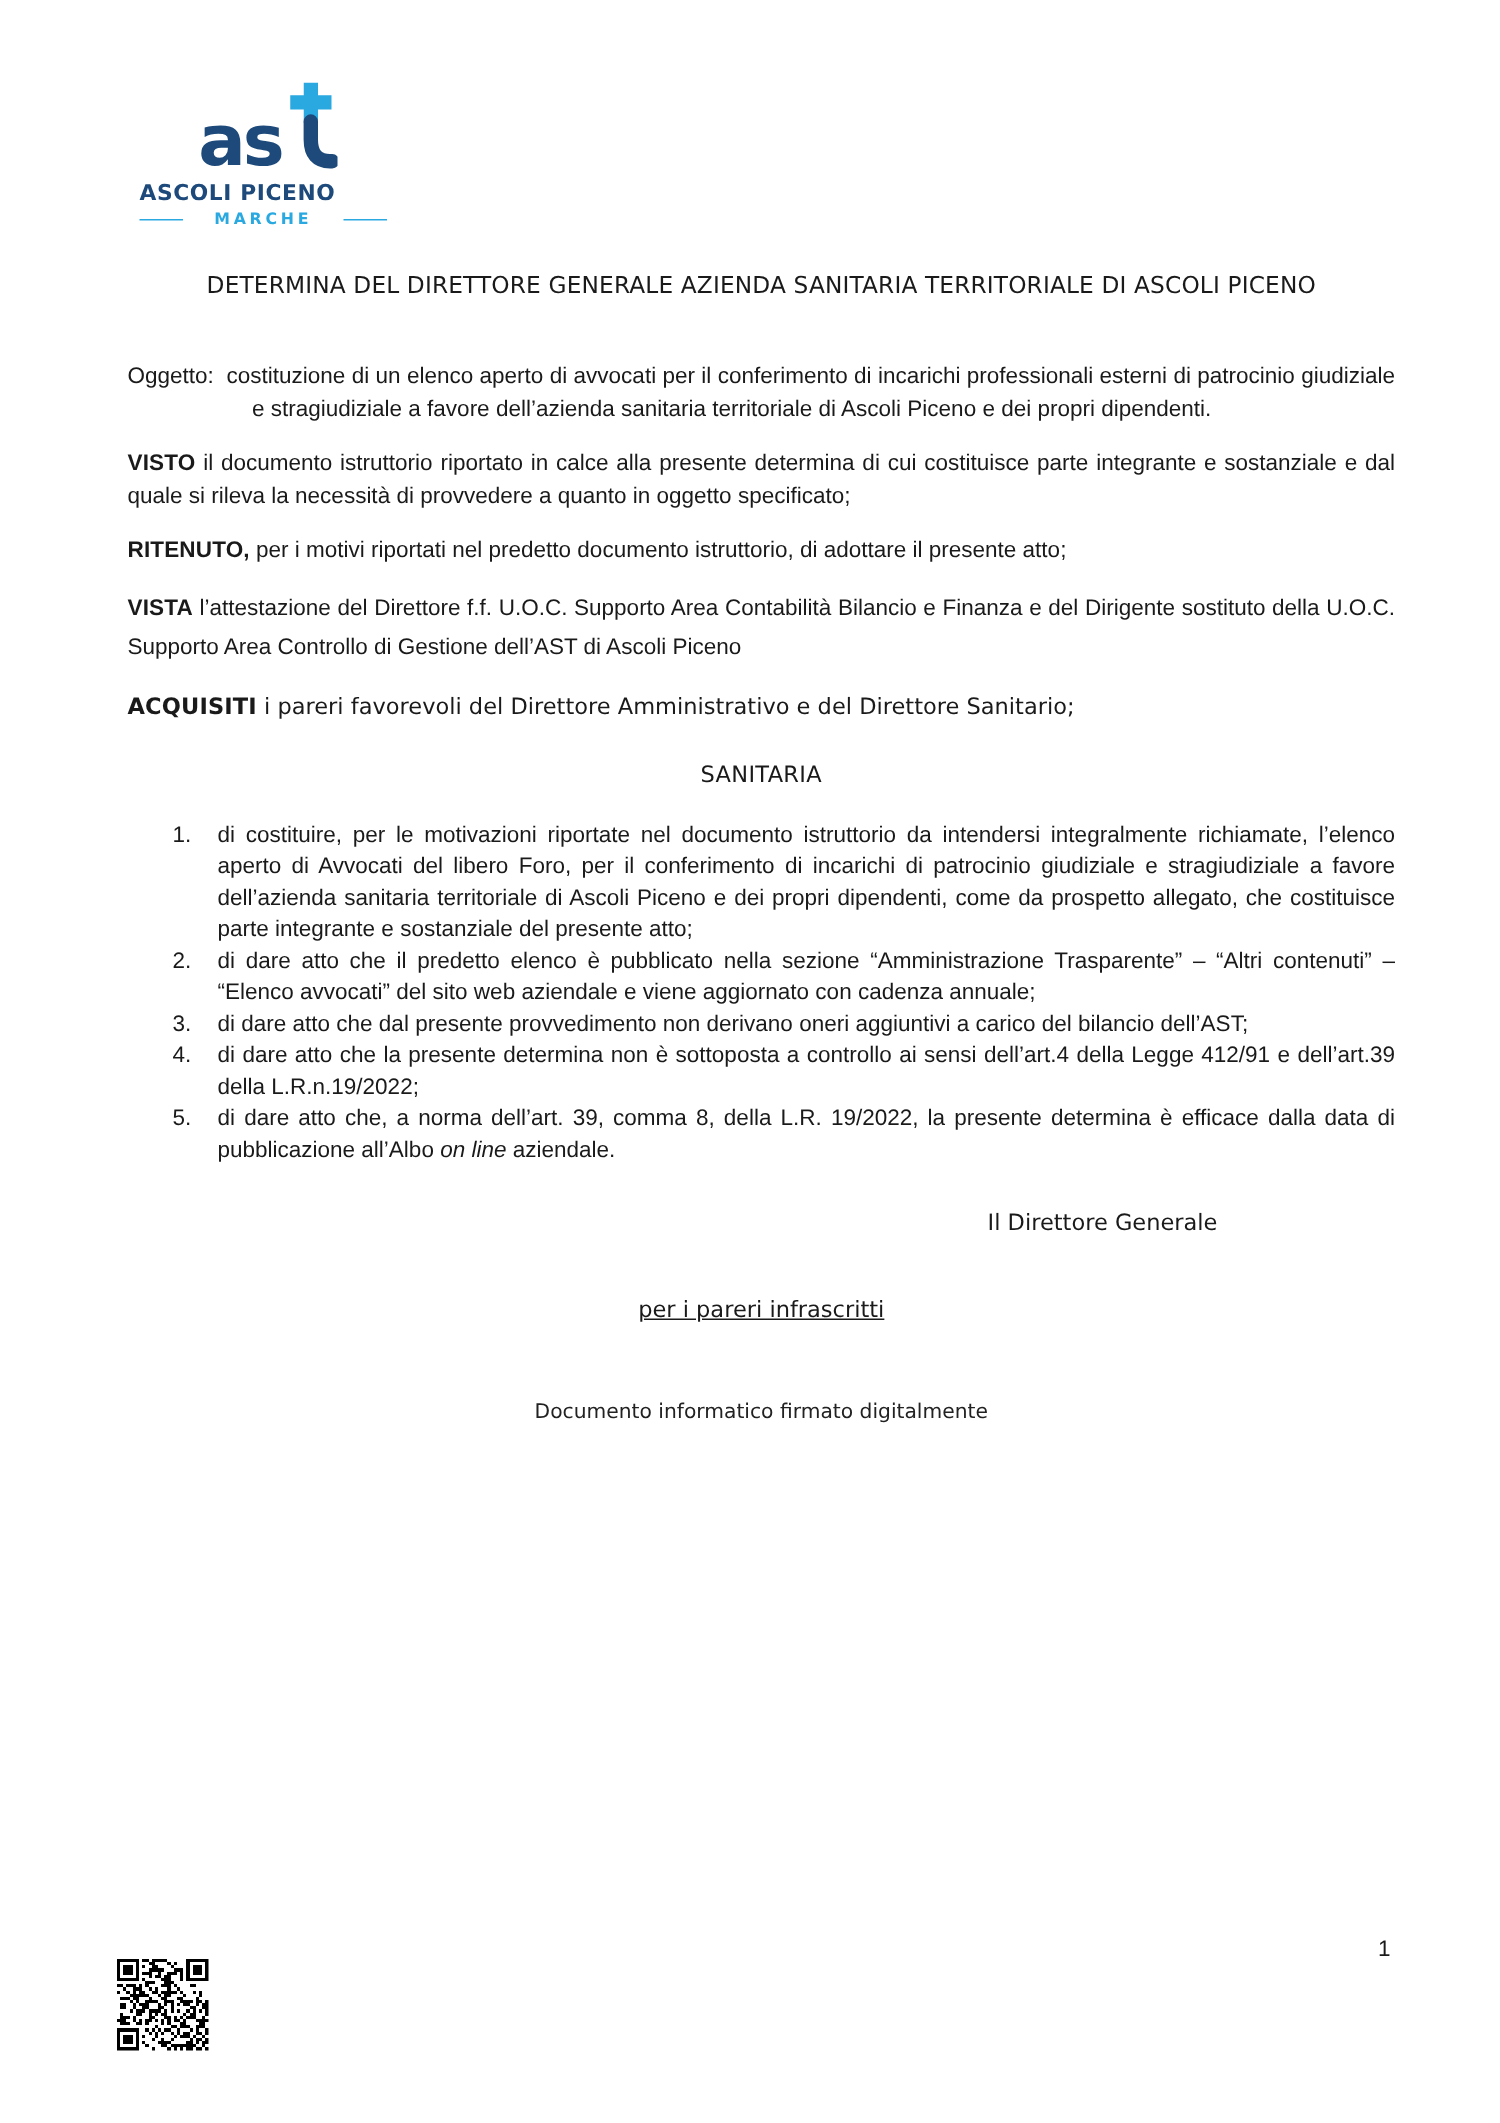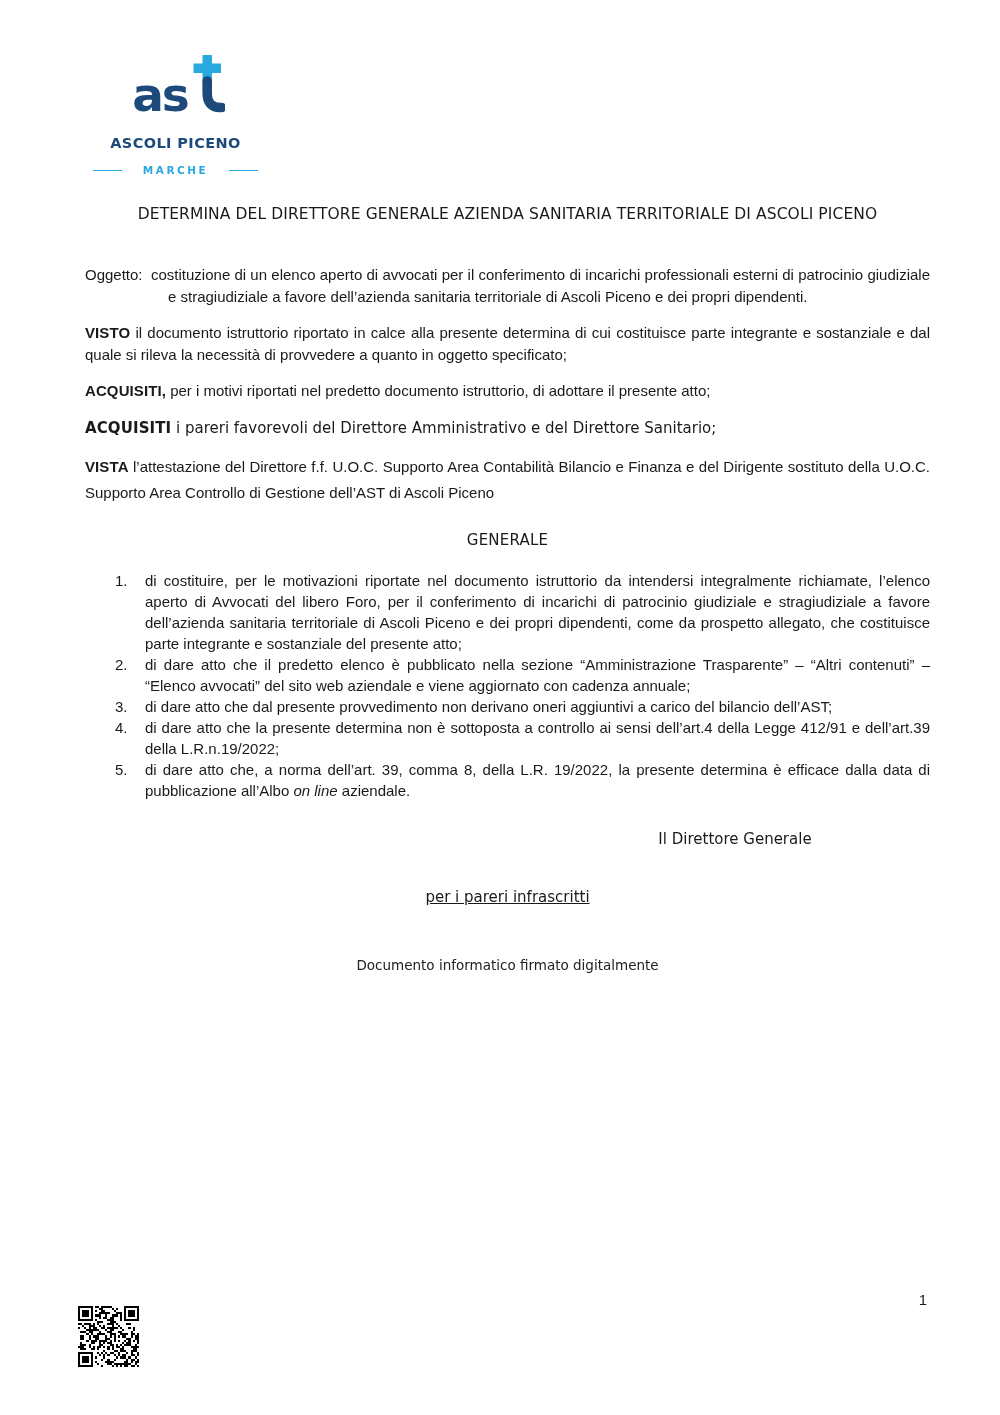--- a/index.html
+++ b/index.html
@@ -21,29 +21,29 @@
   .logo-as {
     font-family: "DejaVu Sans", sans-serif;
     font-weight: 800;
     font-size: 47px;
     line-height: 1;
     letter-spacing: -2px;
     margin-top: 16px;
   }
   .logo-t { margin-left: 1px; }
   .logo-name {
-    margin-top: 22px;
-    text-align: center;
+    margin-top: 8px;
+    text-align: left;
     font-size: 14.5px;
     font-weight: 800;
     letter-spacing: 0.4px;
     white-space: nowrap;
   }
   .logo-region {
-    margin-top: 13px;
+    margin-top: 3px;
     display: flex;
     align-items: center;
     justify-content: center;
     gap: 21px;
     font-size: 10.5px;
     font-weight: 600;
     letter-spacing: 2.5px;
   }
   .logo-region .dash { width: 40px; height: 0; border-top: 1.5px solid; }
 
@@ -159,27 +159,27 @@
         <span class="dash"></span>
       </div>
     </div>
 
     <div class="doc-title">DETERMINA DEL DIRETTORE GENERALE AZIENDA SANITARIA TERRITORIALE DI ASCOLI PICENO</div>
 
     <p class="par narrow subject"><span>Oggetto:</span>&nbsp; <span>costituzione di un elenco aperto di avvocati per il conferimento di incarichi professionali esterni di patrocinio giudiziale e stragiudiziale a favore dell’azienda sanitaria territoriale di Ascoli Piceno e dei propri dipendenti.</span></p>
 
     <p class="par narrow recital"><b>VISTO</b> <span>il documento istruttorio riportato in calce alla presente determina di cui costituisce parte integrante e sostanziale e dal quale si rileva la necessità di provvedere a quanto in oggetto specificato;</span></p>
 
-    <p class="par narrow recital"><b>ACQUISITI,</b> <span>per i motivi riportati nel predetto documento istruttorio, di adottare il presente atto;</span></p>
+    <p class="par narrow recital"><b>RITENUTO,</b> <span>per i motivi riportati nel predetto documento istruttorio, di adottare il presente atto;</span></p>
+
+    <p class="par narrow recital loose"><b>VISTA</b> <span>l’attestazione del Direttore f.f. U.O.C. Supporto Area Contabilità Bilancio e Finanza e del Dirigente sostituto della U.O.C. Supporto Area Controllo di Gestione dell’AST di Ascoli Piceno</span></p>
 
     <p class="par recital wide-font"><b>ACQUISITI</b> <span>i pareri favorevoli del Direttore Amministrativo e del Direttore Sanitario;</span></p>
 
-    <p class="par narrow recital loose"><b>VISTA</b> <span>l’attestazione del Direttore f.f. U.O.C. Supporto Area Contabilità Bilancio e Finanza e del Dirigente sostituto della U.O.C. Supporto Area Controllo di Gestione dell’AST di Ascoli Piceno</span></p>
-
-    <div class="determina-heading">GENERALE</div>
+    <div class="determina-heading">SANITARIA</div>
 
     <div class="determina-list narrow" id="determina-list">
       <div class="d-item">
         <span class="num">1.</span>
         <span class="txt"><span class="pre">di costituire, per le motivazioni riportate nel documento istruttorio da intendersi integralmente richiamate, l’elenco aperto di Avvocati del libero Foro, per il conferimento di incarichi di patrocinio giudiziale e stragiudiziale a favore dell’azienda sanitaria territoriale di Ascoli Piceno e dei propri dipendenti, come da prospetto allegato, che costituisce parte integrante e sostanziale del presente atto;</span><i class="it"></i><span class="post"></span></span>
       </div>
 
       <div class="d-item">
         <span class="num">2.</span>
         <span class="txt"><span class="pre">di dare atto che il predetto elenco è pubblicato nella sezione “Amministrazione Trasparente” – “Altri contenuti” – “Elenco avvocati” del sito web aziendale e viene aggiornato con cadenza annuale;</span><i class="it"></i><span class="post"></span></span>

